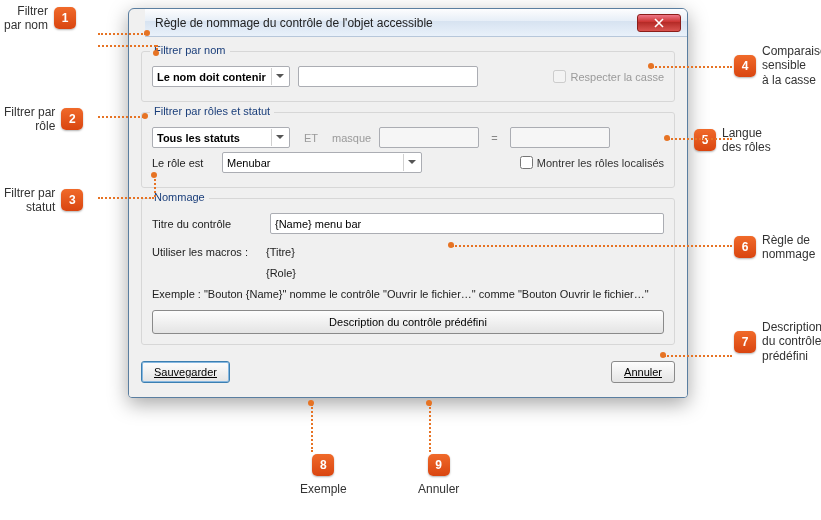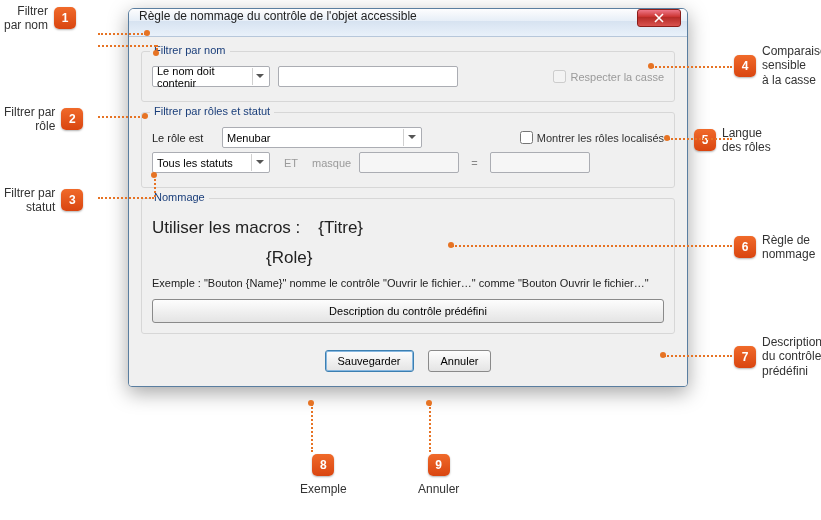--- a/index.html
+++ b/index.html
@@ -42,24 +42,25 @@
     border: 1px solid #5a7ea0;
     border-radius: 6px 6px 4px 4px;
     box-shadow: 0 6px 20px rgba(0,0,0,0.35);
     background: #f0f0f0;
     overflow: hidden;
   }
   .titlebar {
     height: 28px;
     background: linear-gradient(#fdfdfe, #e6eef7 45%, #d7e3f1 46%, #e9f1fa);
     border-bottom: 1px solid #b7c7da;
-    display: flex; align-items: flex-start;
+    display: flex; align-items: center;
     padding: 0 6px 0 10px;
     font-size: 12px;
     color: #222;
+    margin-left: 16px;
   }
   .titlebar .title { flex: 1; }
   .closebtn {
     width: 44px; height: 18px;
     border-radius: 3px;
     background: linear-gradient(#e78, #c9302c 45%, #b52b27 46%, #d9534f);
     border: 1px solid #8b1e1a;
     display: flex; align-items: center; justify-content: center;
     color: #fff;
   }
@@ -142,28 +143,29 @@
     width: 100%;
     height: 24px;
     border: 1px solid #8a8a8a;
     border-radius: 3px;
     background: linear-gradient(#fdfdfd, #e4e4e4);
     display: flex; align-items: center; justify-content: center;
     font-size: 11px;
     margin-top: 8px;
   }
   .buttons {
-    display: flex; justify-content: center; gap: 14px;
+    display: flex; justify-content: space-between; gap: 14px;
     padding: 6px 0 2px 0;
-  }
-  .macroblock { font-size: 17px; color: #222; line-height: 1.5; }
+    text-decoration: underline;
+  }
+  .macroblock { font-size: 11px; color: #222; line-height: 1.5; }
   .example { font-size: 11px; color: #222; margin-top: 6px; line-height: 1.4; }
   .gap { height: 2px; }
   .med { width: 180px; }
-  .sm { width: 118px; }
+  .sm { width: 138px; font-weight: bold; }
   .smfield { width: 100px; background:#f6f6f6; }
   .eq { color:#888; padding: 0 4px; }
   .etlabel { color:#9a9a9a; padding: 0 6px; }
 
   
   .dotline {
     position: absolute;
     border-top: 2px dotted #e67324;
     height: 0;
   }
@@ -200,46 +202,50 @@
         <label class="chk disabled">
           <input type="checkbox" disabled="" style="">
           <span>Respecter la casse</span>
         </label>
       </div>
     </div>
 
     <div class="group">
       <span class="legend">Filtrer par rôles et statut</span>
       <div class="row">
+        <div class="combo sm">
+          <span>Tous les statuts</span>
+          <span class="arrow"></span>
+        </div>
+        <span class="etlabel">ET</span>
+        <span class="muted">masque</span>
+        <input class="txt smfield" disabled="" value="" style="">
+        <span class="eq">=</span>
+        <input class="txt smfield" disabled="" value="" style="">
+      </div>
+      <div class="row">
         <span class="label" style="width:62px">Le rôle est</span>
         <div class="combo" style="width:200px">
           <span>Menubar</span>
           <span class="arrow"></span>
         </div>
         <span class="spacer"></span>
         <label class="chk">
           <input type="checkbox" style="">
           <span>Montrer les rôles localisés</span>
         </label>
       </div>
-      <div class="row">
-        <div class="combo sm">
-          <span>Tous les statuts</span>
-          <span class="arrow"></span>
-        </div>
-        <span class="etlabel">ET</span>
-        <span class="muted">masque</span>
-        <input class="txt smfield" disabled="" value="" style="">
-        <span class="eq">=</span>
-        <input class="txt smfield" disabled="" value="" style="">
-      </div>
     </div>
 
     <div class="group">
       <span class="legend">Nommage</span>
+      <div class="row">
+        <span class="label" style="width:110px">Titre du contrôle</span>
+        <input class="txt wide" value="{Name} menu bar" style="">
+      </div>
       <div class="gap"></div>
       <div class="macroblock">
         <div class="row" style="gap:18px">
           <span>Utiliser les macros :</span>
           <span>{Titre}</span>
         </div>
         <div class="row" style="">
           <span style="width:106px"></span>
           <span>{Role}</span>
         </div>
@@ -308,21 +314,21 @@
 <div class="dot" style="left:664px; top:135px;"></div>
 
 <div class="callout right" style="left:734px; top:233px;">
   <span class="lbl">Règle de
 nommage</span>
   <span class="badge">6</span>
 </div>
 <div class="dotline" style="left:452px; top:245px; width:280px;"></div>
 <div class="dot" style="left:448px; top:242px;"></div>
 
-<div class="callout right" style="left:734px; top:335px;">
+<div class="callout right" style="left:734px; top:320px;">
   <span class="lbl">Description
 du contrôle
 prédéfini</span>
   <span class="badge">7</span>
 </div>
 <div class="dotline" style="left:664px; top:355px; width:68px;"></div>
 <div class="dot" style="left:660px; top:352px;"></div>
 
 <div class="callout bottom" style="left:300px; top:454px;">
   <span class="badge">8</span>

